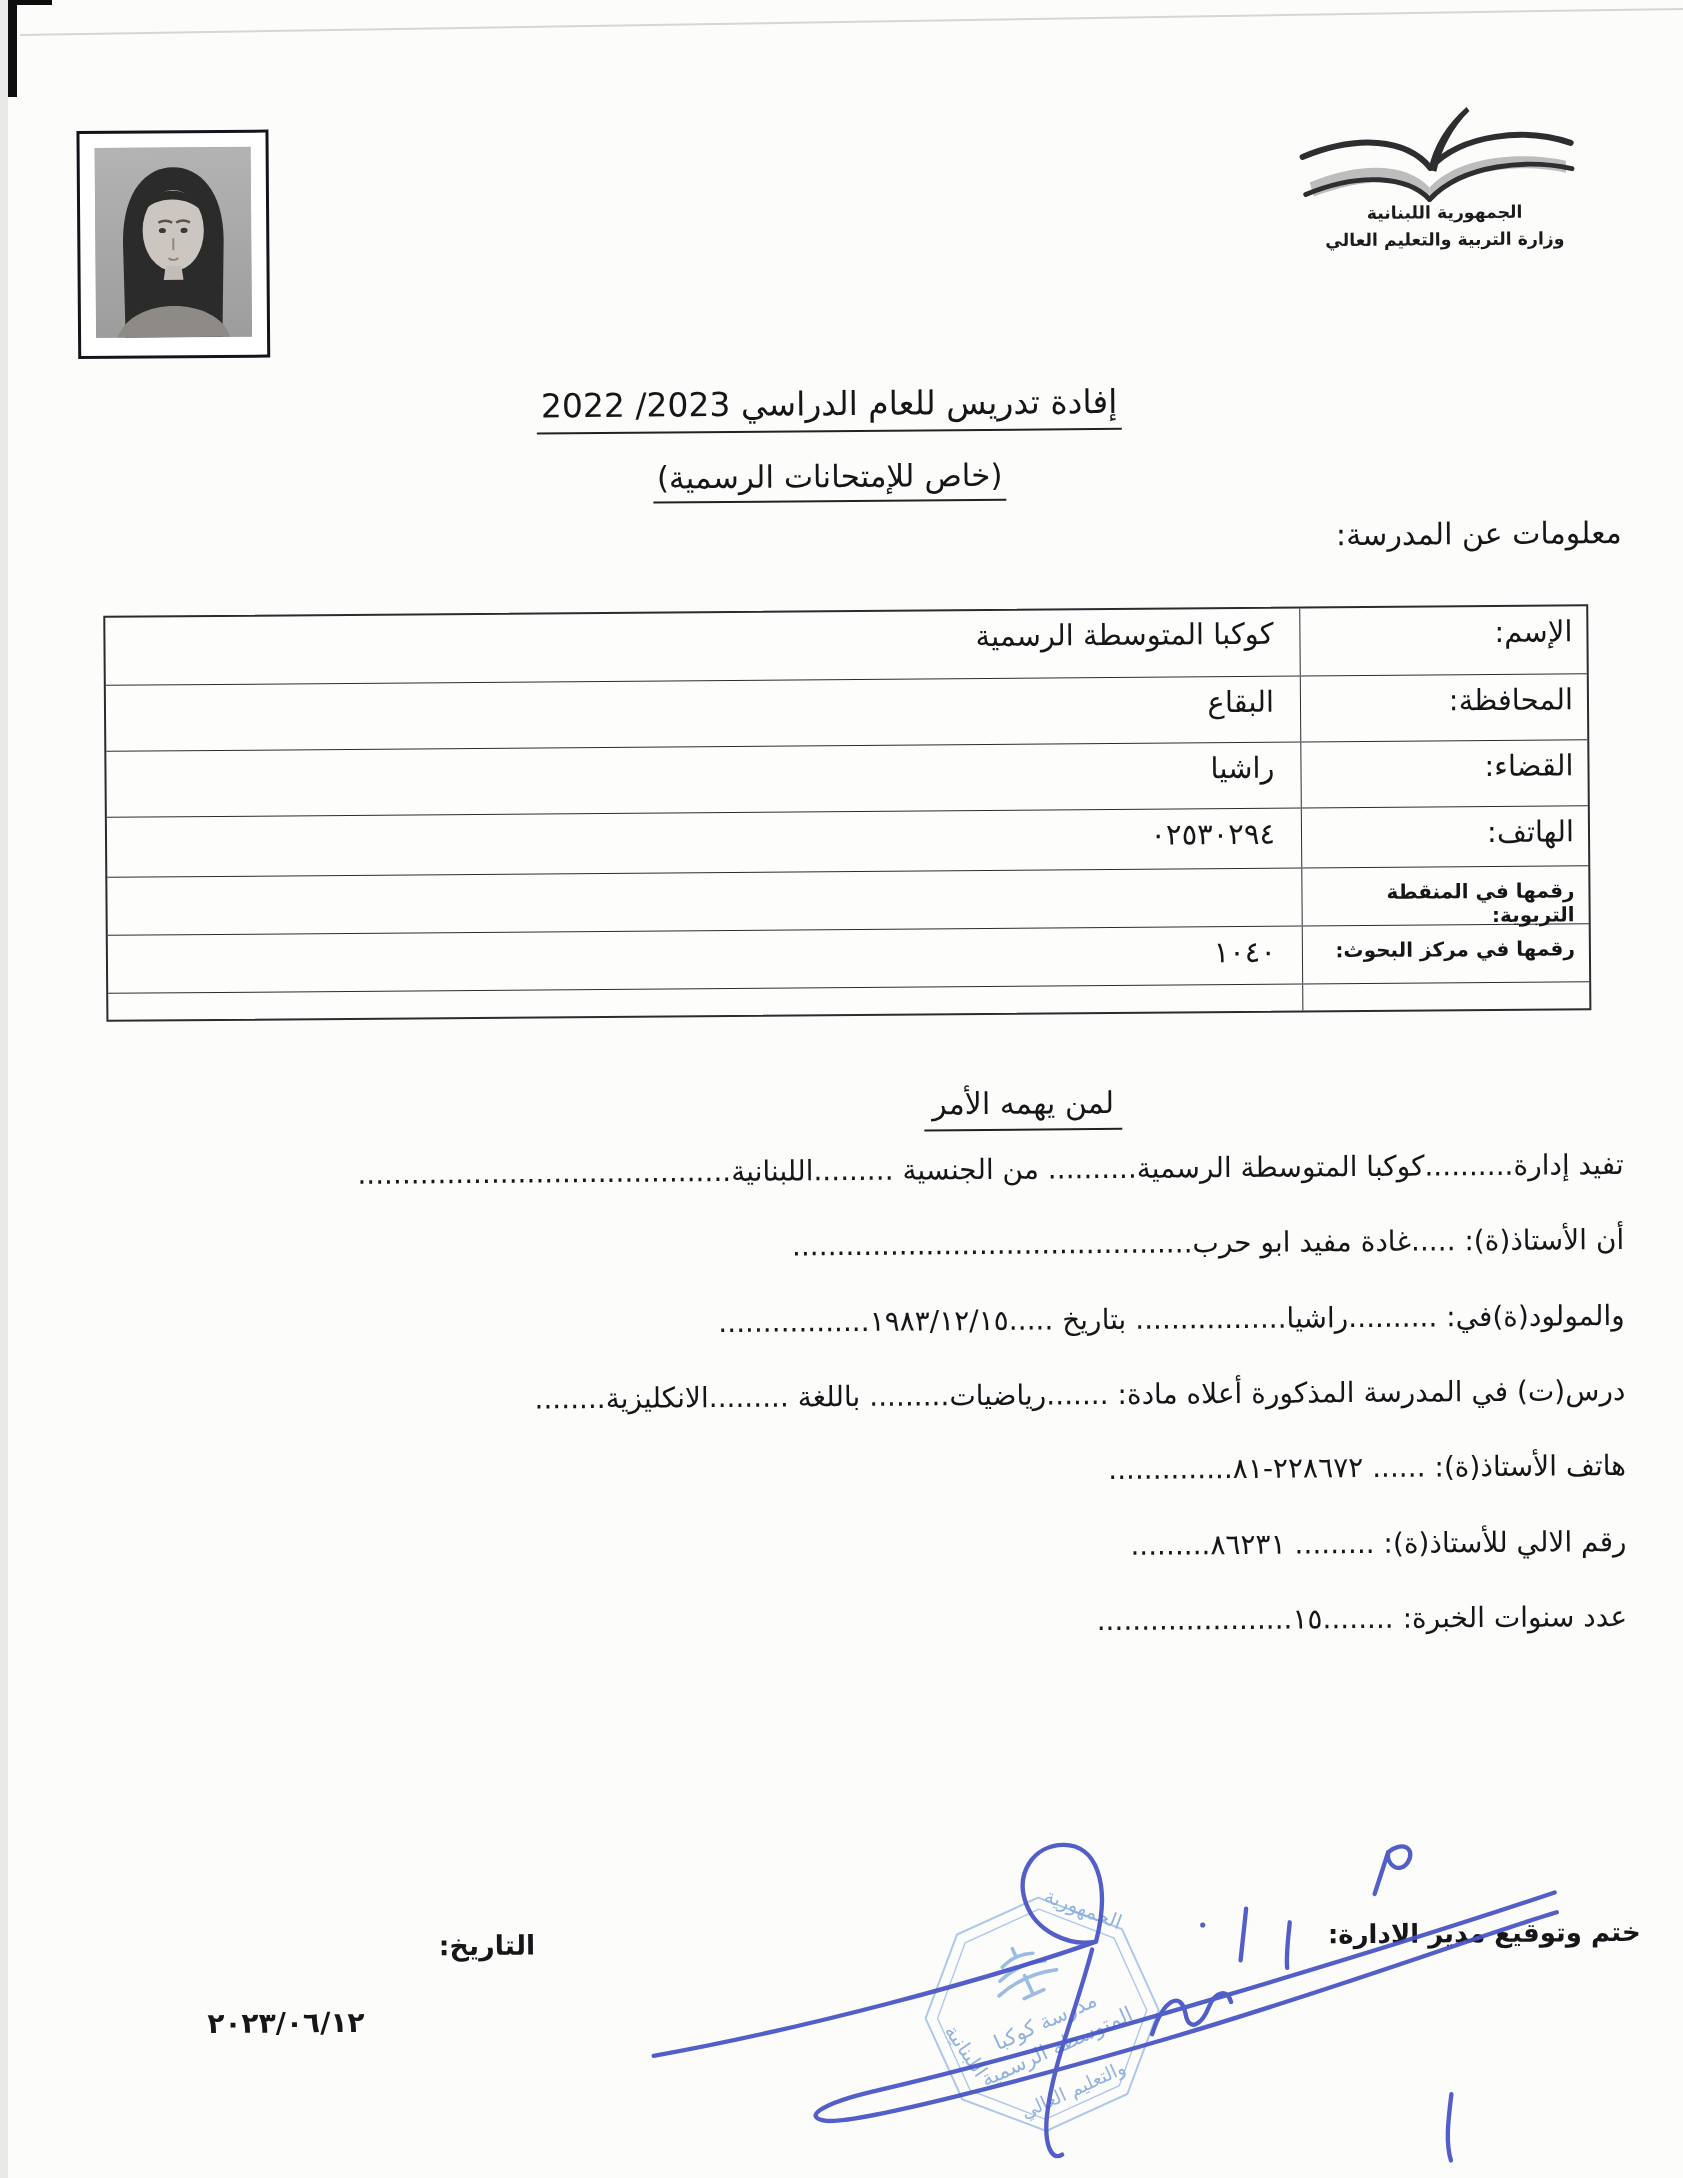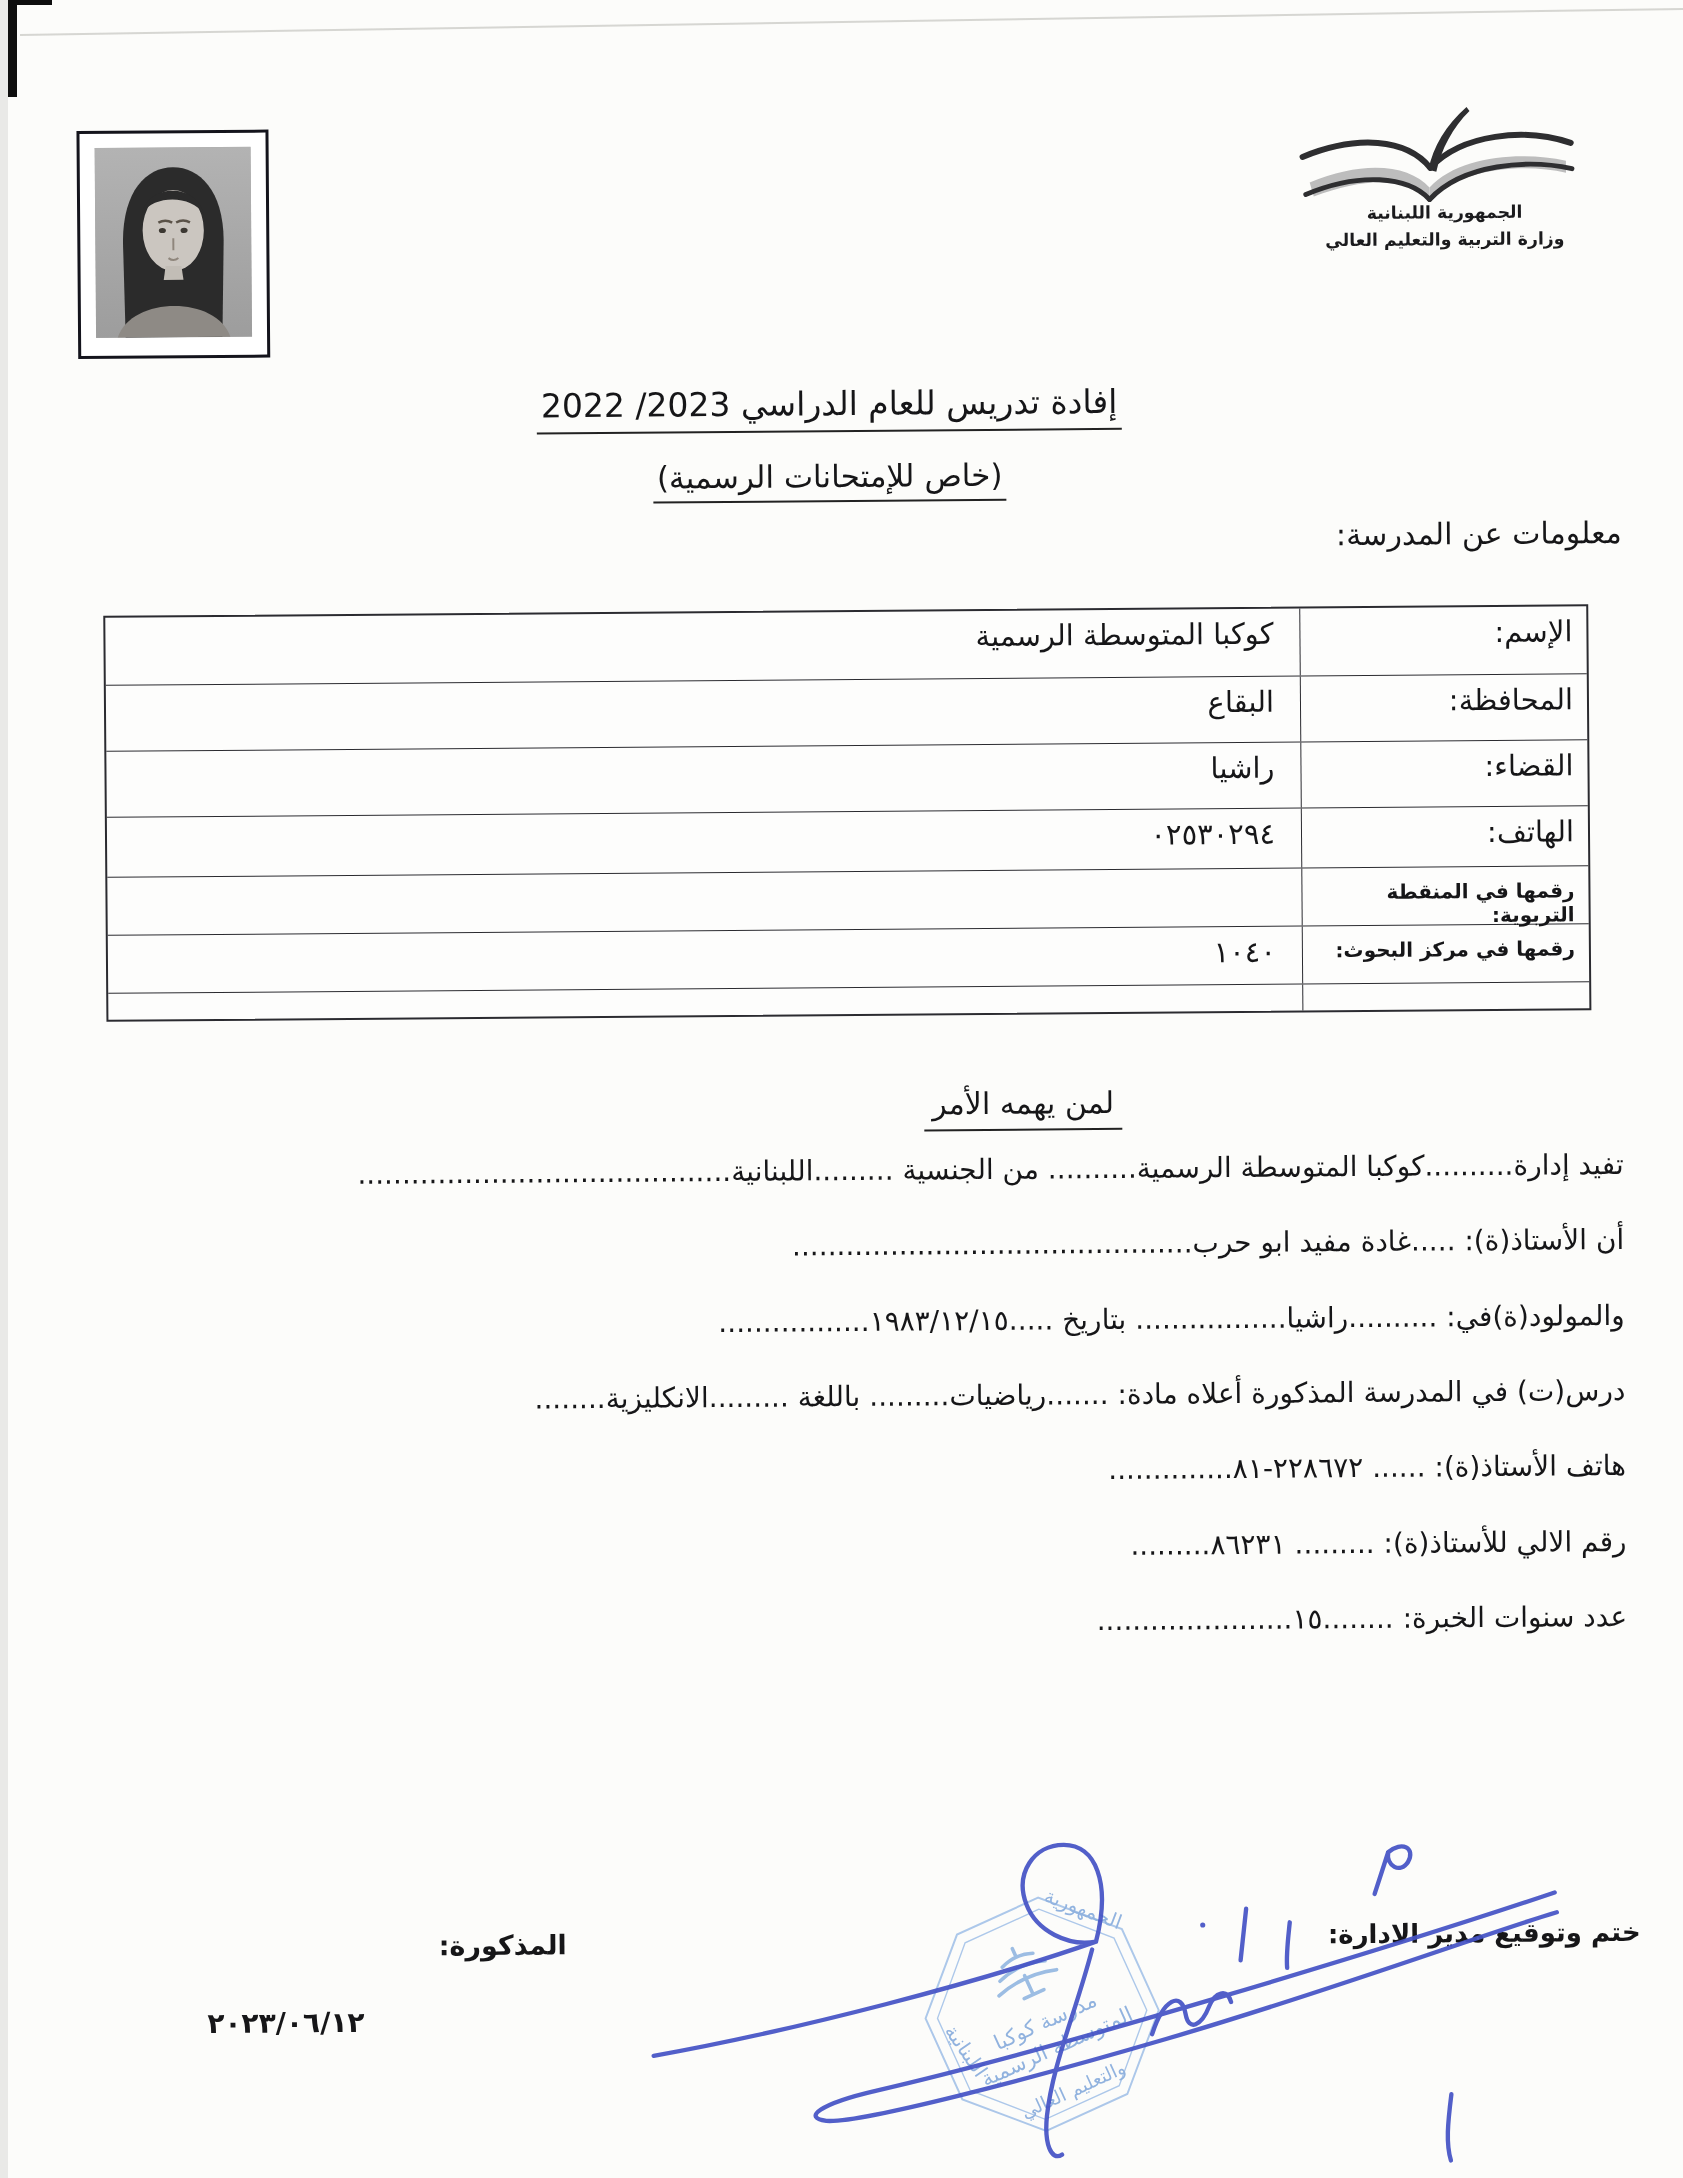--- a/index.html
+++ b/index.html
@@ -134,21 +134,21 @@
       <p>تفيد إدارة..........كوكبا المتوسطة الرسمية.......... من الجنسية .........اللبنانية..........................................</p>
       <p>أن الأستاذ(ة): .....غادة مفيد ابو حرب.............................................</p>
       <p>والمولود(ة)في: ..........راشيا................. بتاريخ .....١٩٨٣/١٢/١٥.................</p>
       <p>درس(ت) في المدرسة المذكورة أعلاه مادة: .......رياضيات......... باللغة .........الانكليزية........</p>
       <p>هاتف الأستاذ(ة): ...... ٢٢٨٦٧٢-٨١..............</p>
       <p>رقم الالي للأستاذ(ة): ......... ٨٦٢٣١.........</p>
       <p>عدد سنوات الخبرة: ........١٥......................</p>
     </div>
 
     <div class="stamp-label">ختم وتوقيع مدير الادارة:</div>
-    <div class="date-label">المذكورة:</div>
+    <div class="date-label">التاريخ:</div>
     <div class="date-value">٢٠٢٣/٠٦/١٢</div>
 
     <svg class="stamp-sig" width="950" height="371" viewBox="0 0 960 375" xmlns="http://www.w3.org/2000/svg">
 
       <g transform="rotate(-24 397 211)" stroke-linecap="round" opacity="0.9">
         <polygon points="442,102 352,102 288,166 288,256 352,320 442,320 506,256 506,166" fill="none" stroke="#a4c2e8" stroke-width="2"></polygon>
         <polygon points="438,113 356,113 299,171 299,251 356,309 438,309 495,251 495,171" fill="none" stroke="#a4c2e8" stroke-width="1.4"></polygon>
 
         <g stroke="#7ea9dc" stroke-width="3.6" fill="none" opacity="0.85">
           <path d="M397,188 L397,168"></path>

